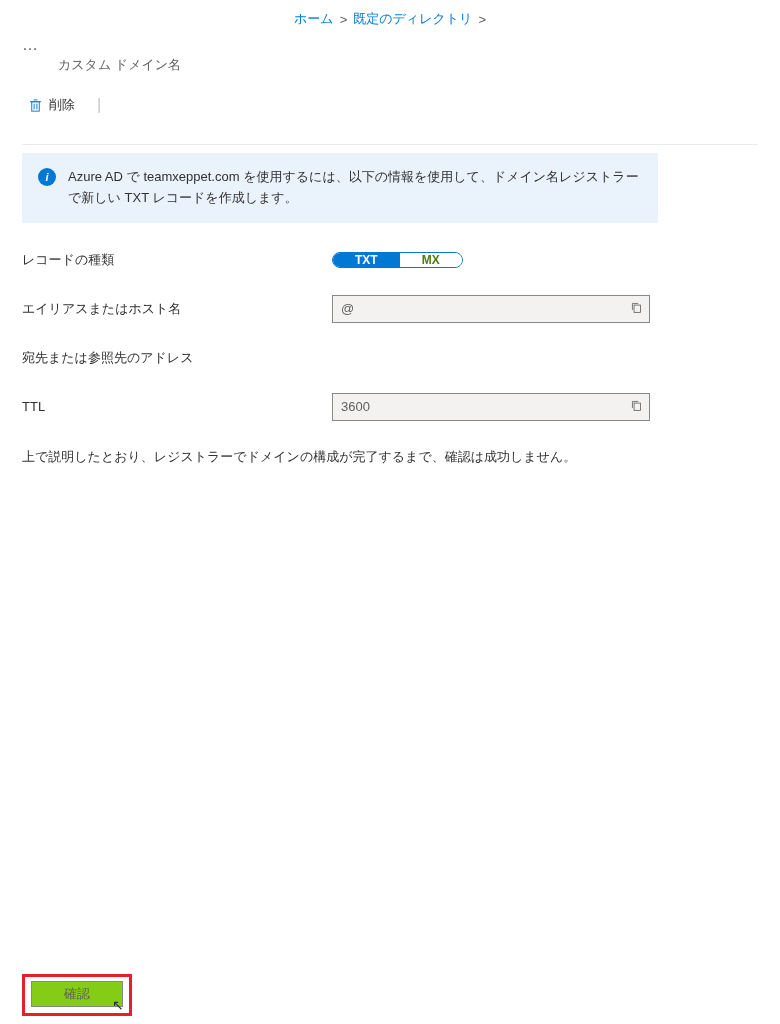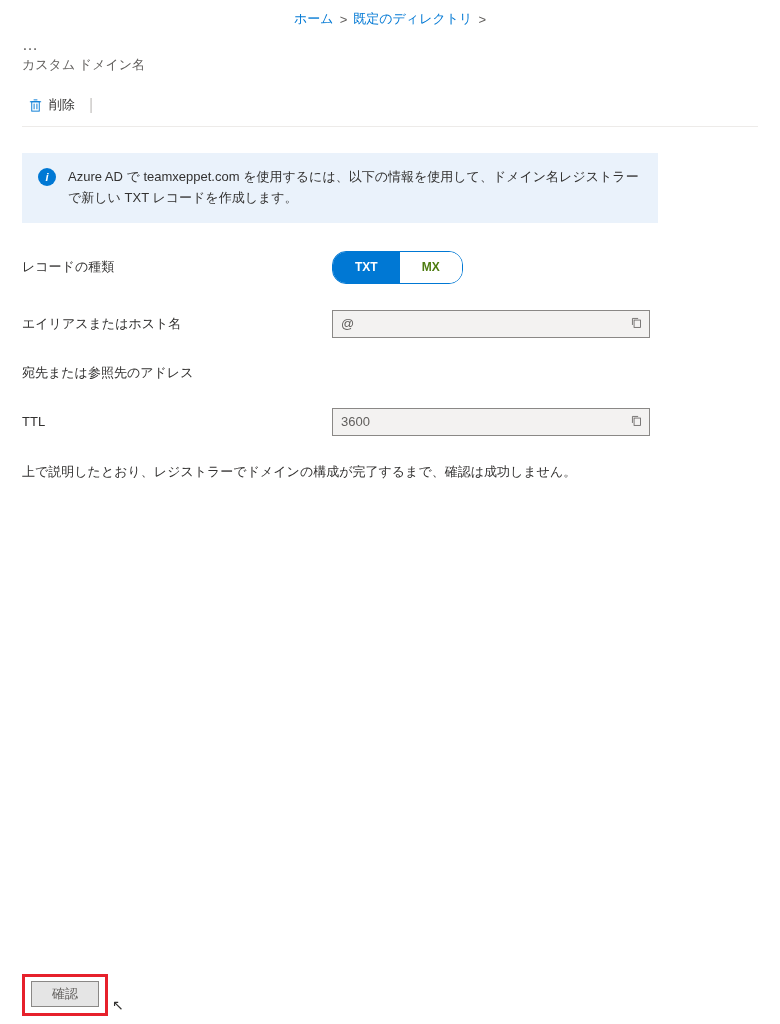--- a/index.html
+++ b/index.html
@@ -24,28 +24,28 @@
     .breadcrumb a { color: #0078d4; text-decoration: none; }
     .breadcrumb .chev { color: #605e5c; }
     .title-row {
       display: flex;
       align-items: baseline;
       gap: 14px;
       margin-bottom: 2px;
     }
     h1 { font-size: 26px; font-weight: 600; color: #1b1a19; }
     .ellipsis { color: #605e5c; font-size: 16px; letter-spacing: 2px; cursor: pointer; }
-    .subtitle { font-size: 13px; color: #605e5c; margin-bottom: 18px; }
+    .subtitle { font-size: 13px; color: #605e5c; margin-bottom: 18px; margin-left: 36px; }
     .toolbar {
       display: flex;
       align-items: center;
-      gap: 8px;
-      padding-bottom: 8px;
+      gap: 16px;
+      padding-bottom: 26px;
       border-bottom: 1px solid #edebe9;
-      margin-bottom: 26px;
+      margin-bottom: 8px;
     }
     .toolbar-btn {
       display: flex;
       align-items: center;
       gap: 6px;
       padding: 4px 6px;
       cursor: pointer;
       color: #323130;
       font-size: 13px;
     }
@@ -72,21 +72,21 @@
       display: flex;
       align-items: center;
       margin-bottom: 26px;
     }
     .form-label { width: 310px; font-size: 13px; color: #323130; }
     .toggle {
       display: inline-flex;
       border: 1px solid #0078d4;
       border-radius: 14px;
       overflow: hidden;
-      height: 33px;
+      height: 16px;
     }
     .toggle-opt {
       padding: 0 22px;
       display: flex; align-items: center;
       font-size: 12px; font-weight: 600;
       cursor: pointer;
     }
     .toggle-opt.active { background: #0078d4; color: #fff; }
     .toggle-opt.inactive { background: #fff; color: #4d7c0f; }
     .ro-input {
@@ -112,23 +112,23 @@
       position: absolute;
       left: 22px;
       bottom: 8px;
     }
     .verify-wrap {
       border: 3px solid #e6202b;
       padding: 4px 6px 6px 6px;
       display: inline-block;
     }
     .verify-btn {
-      background: #e5e5e5;
+      background: #84cc16;
       border: 1px solid #8a8886;
-      padding: 3px 20px;
+      padding: 3px 32px;
       font-size: 13px;
       color: #605e5c;
       cursor: pointer;
     }
     .cursor {
       position: absolute;
       left: 90px;
       bottom: 3px;
       font-size: 14px;
     }

